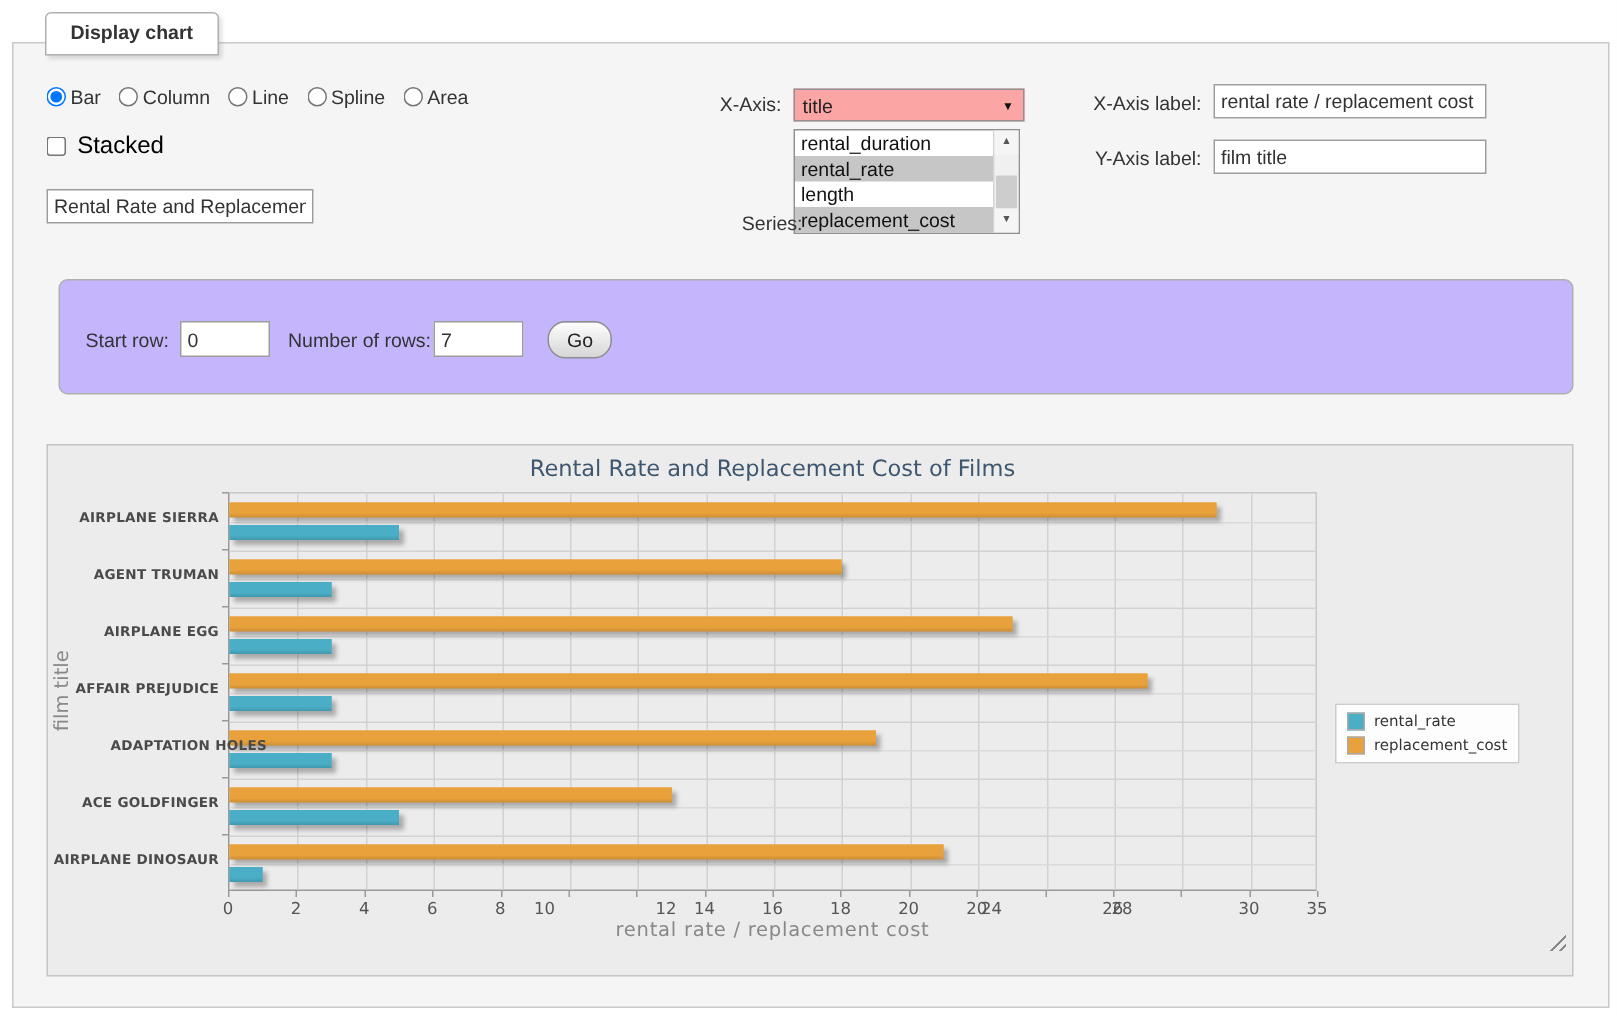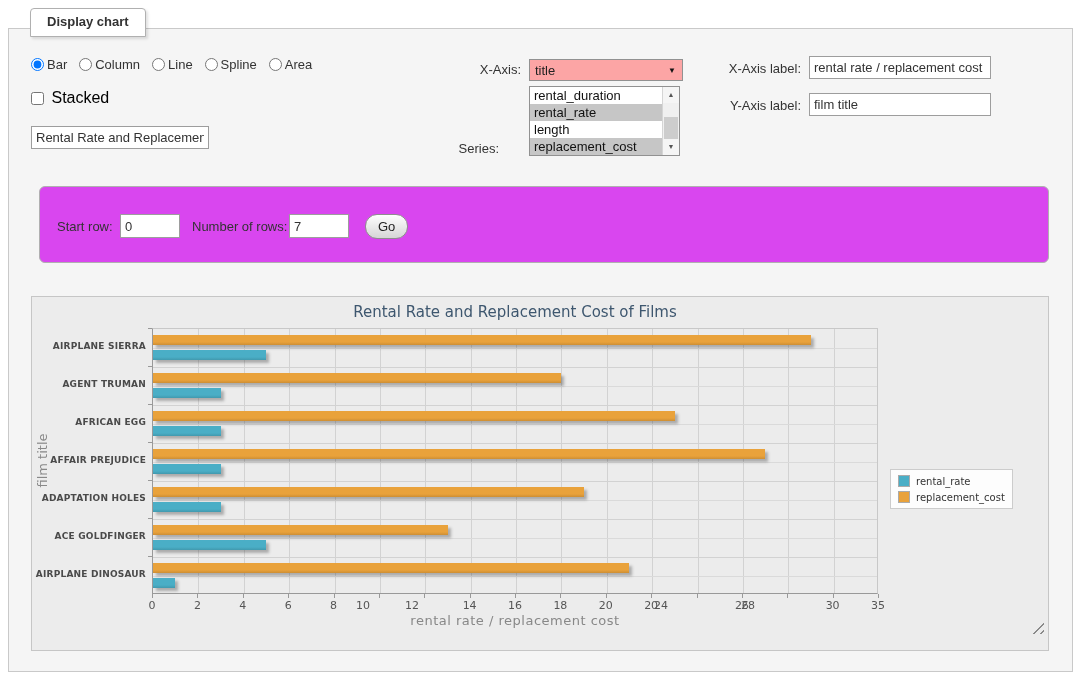--- a/index.html
+++ b/index.html
@@ -26,29 +26,29 @@
   .fake-select .arrow { margin-left:auto; margin-right:6px; font-size:8px; color:#111; }
 
   #series-list { left:520px; top:57px; width:151px; height:70px; background:#fff; border:1px solid #919191; overflow:hidden; }
   .list-items { position:absolute; left:0; top:0; right:17px; bottom:0; }
   .list-item { height:17px; line-height:17px; font-size:13px; color:#111; padding-left:4px; white-space:nowrap; }
   .list-item.sel { background:#c6c6c6; }
   .sbar { position:absolute; top:0; right:0; width:17px; height:100%; background:#f0f0f0; border-left:1px solid #d5d5d5; }
   .sbtn { position:absolute; left:0; width:16px; height:16px; background:#f5f5f5; color:#555; font-size:7px; text-align:center; line-height:16px; }
   .sbtn.up { top:0; } .sbtn.down { bottom:0; }
   .sthumb { position:absolute; left:1px; width:14px; top:30px; height:22px; background:#cdcdcd; }
-  #series-label-txt { left:428px; top:112px; width:62px; text-align:right; }
+  #series-label-txt { left:464px; top:112px; width:62px; text-align:right; }
 
   #xlab-caption { left:712px; top:32px; width:80px; text-align:right; }
   #ylab-caption { left:712px; top:69px; width:80px; text-align:right; }
   #xaxis-label-input { left:800px; top:27px; width:182px; height:23px; }
   #yaxis-label-input { left:800px; top:64px; width:182px; height:23px; }
 
   
-  #rows-panel { left:30px; top:157px; width:1010px; height:77px; background:#d946ef; border:1px solid #b0b0b0; border-radius:6px; }
+  #rows-panel { left:30px; top:157px; width:1010px; height:77px; background:#c4b5fd; border:1px solid #b0b0b0; border-radius:6px; }
   #rows-panel .lbl { position:absolute; }
   #start-row-label { left:17px; top:32px; }
   #start-row-input { left:80px; top:27px; width:60px; height:24px; }
   #num-rows-label { left:152px; top:32px; }
   #num-rows-input { left:249px; top:27px; width:60px; height:24px; }
   #go-button { left:325px; top:27px; height:25px; padding:0 12px; font-size:13px; color:#222;
     background:linear-gradient(#fefefe,#d6d6d6); border:1px solid #8e8e8e; border-radius:12px; cursor:pointer; }
 
   
   #chart-box { left:22px; top:267px; width:1018px; height:355px; background:#ececec; border:1px solid #c6c6c6; }
@@ -185,21 +185,21 @@
         <div class="xtick-label" style="left: 165.375px;">2</div>
         <div class="xtick-mark" style="left: 210.75px;"></div>
         <div class="xtick-label" style="left: 210.75px;">4</div>
         <div class="xtick-mark" style="left: 256.125px;"></div>
         <div class="xtick-label" style="left: 256.125px;">6</div>
         <div class="xtick-mark" style="left: 301.5px;"></div>
         <div class="xtick-label" style="left: 301.5px;">8</div>
         <div class="xtick-mark" style="left: 346.875px;"></div>
         <div class="xtick-label" style="left: 331px;">10</div>
         <div class="xtick-mark" style="left: 392.25px;"></div>
-        <div class="xtick-label" style="left: 380px;">12</div>
+        <div class="xtick-label" style="left: 412px;">12</div>
         <div class="xtick-mark" style="left: 437.625px;"></div>
         <div class="xtick-label" style="left: 437.625px;">14</div>
         <div class="xtick-mark" style="left: 483px;"></div>
         <div class="xtick-label" style="left: 483px;">16</div>
         <div class="xtick-mark" style="left: 528.375px;"></div>
         <div class="xtick-label" style="left: 528.375px;">18</div>
         <div class="xtick-mark" style="left: 573.75px;"></div>
         <div class="xtick-label" style="left: 573.75px;">20</div>
         <div class="xtick-mark" style="left: 619.125px;"></div>
         <div class="xtick-label" style="left: 619.125px;">20</div>
@@ -211,25 +211,25 @@
         <div class="xtick-label" style="left: 716px;">28</div>
         <div class="xtick-mark" style="left: 800.625px;"></div>
         <div class="xtick-label" style="left: 800.625px;">30</div>
         <div class="xtick-mark" style="left: 846px;"></div>
         <div class="xtick-label" style="left: 846px;">35</div>
         <div class="ytick-mark" style="top: 31px;"></div>
         <div class="cat-label" style="top: 44px;">AIRPLANE SIERRA</div>
         <div class="ytick-mark" style="top: 69px;"></div>
         <div class="cat-label" style="top: 82px;">AGENT TRUMAN</div>
         <div class="ytick-mark" style="top: 107px;"></div>
-        <div class="cat-label" style="top: 120px;">AFRICAN EGG</div>
+        <div class="cat-label" style="top: 120px;">AIRPLANE EGG</div>
         <div class="ytick-mark" style="top: 145px;"></div>
         <div class="cat-label" style="top: 158px;">AFFAIR PREJUDICE</div>
         <div class="ytick-mark" style="top: 183px;"></div>
-        <div class="cat-label" style="top: 196px;">ADAPTATION HOLES</div>
+        <div class="cat-label" style="top: 196px; margin-left: 32px;">ADAPTATION HOLES</div>
         <div class="ytick-mark" style="top: 221px;"></div>
         <div class="cat-label" style="top: 234px;">ACE GOLDFINGER</div>
         <div class="ytick-mark" style="top: 259px;"></div>
         <div class="cat-label" style="top: 272px;">AIRPLANE DINOSAUR</div>
       </div>
     <div class="abs" id="xaxis-title">rental rate / replacement cost</div>
     <div class="abs" id="yaxis-title">film title</div>
     <div class="abs" id="legend">
         <div class="legend-row">
           <div class="legend-swatch" style="background: rgb(74, 174, 198);"></div>

